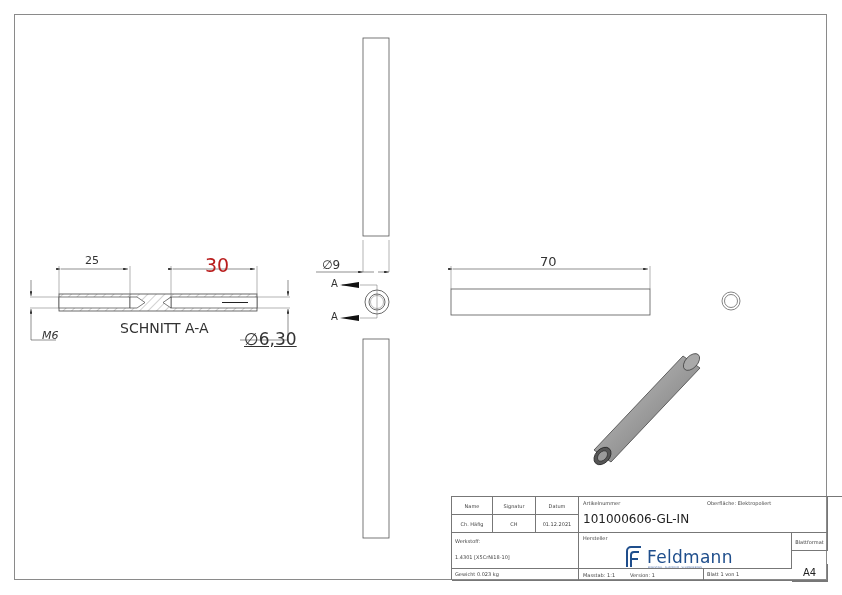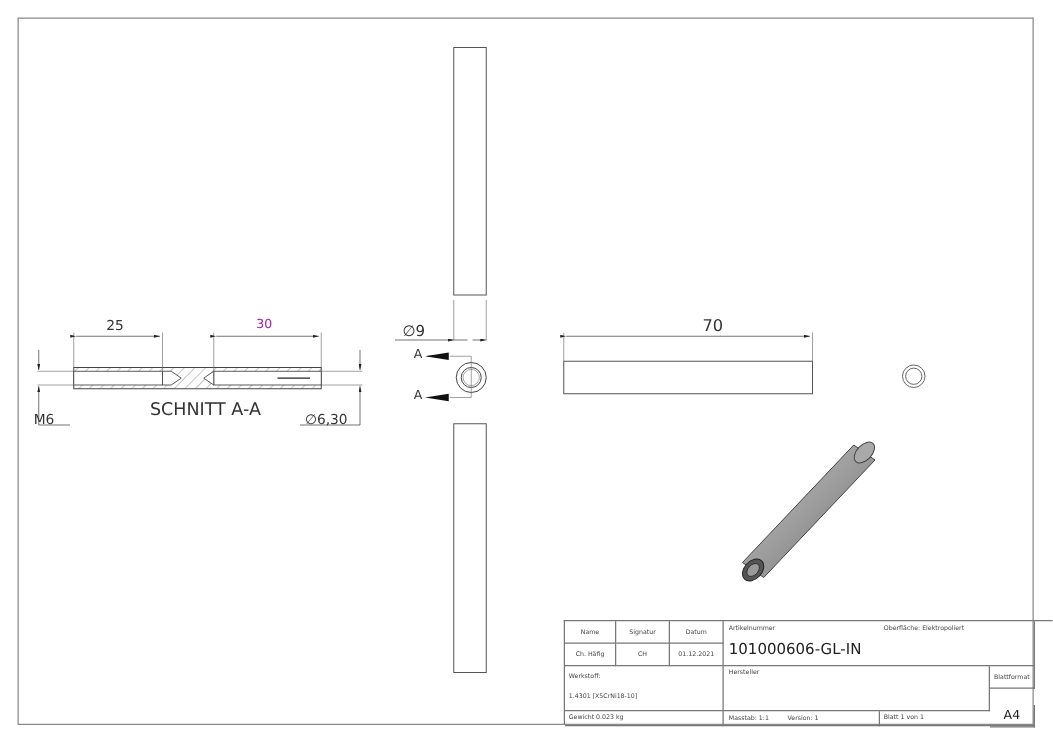--- a/index.html
+++ b/index.html
@@ -100,30 +100,30 @@
       </linearGradient>
     </defs>
     <polygon points="683,356 700,368 611,462 594,450" fill="url(#tube)" stroke="#444" stroke-width="0.8"></polygon>
     <ellipse cx="691.5" cy="362" rx="10" ry="6" transform="rotate(-47 691.5 362)" fill="#a9a9a9" stroke="#444" stroke-width="0.8"></ellipse>
     <ellipse cx="602.5" cy="456" rx="10" ry="7" transform="rotate(-47 602.5 456)" fill="#555" stroke="#222" stroke-width="0.8"></ellipse>
     <ellipse cx="602.5" cy="456" rx="6" ry="4" transform="rotate(-47 602.5 456)" fill="#9a9a9a" stroke="#222" stroke-width="0.6"></ellipse>
   </g>
 </svg>
 
 <div style="position:absolute;left:85px;top:254px;font-size:11px;color:#333;">25</div>
-<div style="position:absolute;left:205px;top:254px;font-size:10px;color:#a21caf;">30</div>
-<div style="position:absolute;left:27px;top:329px;font-size:11px;color:#333;">M6</div>
+<div style="position:absolute;left:205px;top:254px;font-size:19px;color:#b91c1c;">30</div>
+<div style="position:absolute;left:42px;top:329px;font-size:11px;color:#333;font-style:italic;">M6</div>
 <div style="position:absolute;left:120px;top:320px;font-size:14px;color:#333;">SCHNITT A-A</div>
-<div style="position:absolute;left:244px;top:329px;font-size:11px;color:#333;">∅6,30</div>
+<div style="position:absolute;left:244px;top:329px;font-size:17px;color:#333;text-decoration:underline;">∅6,30</div>
 
 <div style="position:absolute;left:322px;top:258px;font-size:12px;color:#333;">∅9</div>
 <div style="position:absolute;left:331px;top:278px;font-size:10px;color:#333;">A</div>
 <div style="position:absolute;left:331px;top:311px;font-size:10px;color:#333;">A</div>
 
-<div style="position:absolute;left:540px;top:254px;font-size:13px;color:#333;margin-left:22px;">70</div>
+<div style="position:absolute;left:540px;top:254px;font-size:13px;color:#333;">70</div>
 
 <div class="tb">
   <div class="cell centered" style="left:0;top:0;width:41px;height:18px;">Name</div>
   <div class="cell centered" style="left:41px;top:0;width:43px;height:18px;">Signatur</div>
   <div class="cell centered" style="left:84px;top:0;width:43px;height:18px;">Datum</div>
   <div class="cell centered" style="left:0;top:18px;width:41px;height:18px;">Ch. Häfig</div>
   <div class="cell centered" style="left:41px;top:18px;width:43px;height:18px;">CH</div>
   <div class="cell centered" style="left:84px;top:18px;width:43px;height:18px;">01.12.2021</div>
 
   <div class="cell" style="left:127px;top:0;width:249px;height:36px;">
@@ -132,20 +132,29 @@
     <div class="big" style="position:absolute;left:4px;top:15px;">101000606-GL-IN</div>
   </div>
 
   <div class="cell" style="left:0;top:36px;width:127px;height:36px;">
     <div style="position:absolute;left:3px;top:5px;">Werkstoff:</div>
     <div style="position:absolute;left:3px;top:21px;">1.4301 [X5CrNi18-10]</div>
   </div>
 
   <div class="cell" style="left:127px;top:36px;width:213px;height:36px;">
     <div style="position:absolute;left:4px;top:2px;">Hersteller</div>
+    <div class="logo">
+      <svg width="20" height="24" viewBox="0 0 20 24">
+        <path d="M3 22 V6 a4 4 0 0 1 4 -4 H17" fill="none" stroke="#1f4e8c" stroke-width="2"></path>
+        <path d="M7 22 V10 a3 3 0 0 1 3 -3 H15" fill="none" stroke="#1f4e8c" stroke-width="2"></path>
+        <path d="M7 14 H14" fill="none" stroke="#1f4e8c" stroke-width="2"></path>
+      </svg>
+      <span class="logo-text" style="margin-left:3px;">Feldmann</span>
+      <span class="logo-sub">EDELSTAHL · ALUMINIUM · SCHMIEDEEISEN</span>
+    </div>
   </div>
 
   <div class="cell centered" style="left:340px;top:36px;width:36px;height:18px;">Blattformat</div>
   <div class="cell centered" style="left:340px;top:67px;width:36px;height:18px;font-size:10px;color:#222;">A4</div>
 
   <div class="cell" style="left:0;top:72px;width:127px;height:12px;padding-left:3px;line-height:11px;">Gewicht 0.023 kg</div>
   <div class="cell" style="left:127px;top:72px;width:125px;height:12px;">
     <span style="position:absolute;left:4px;top:3px;">Masstab: 1:1</span>
     <span style="position:absolute;left:51px;top:3px;">Version: 1</span>
   </div>

